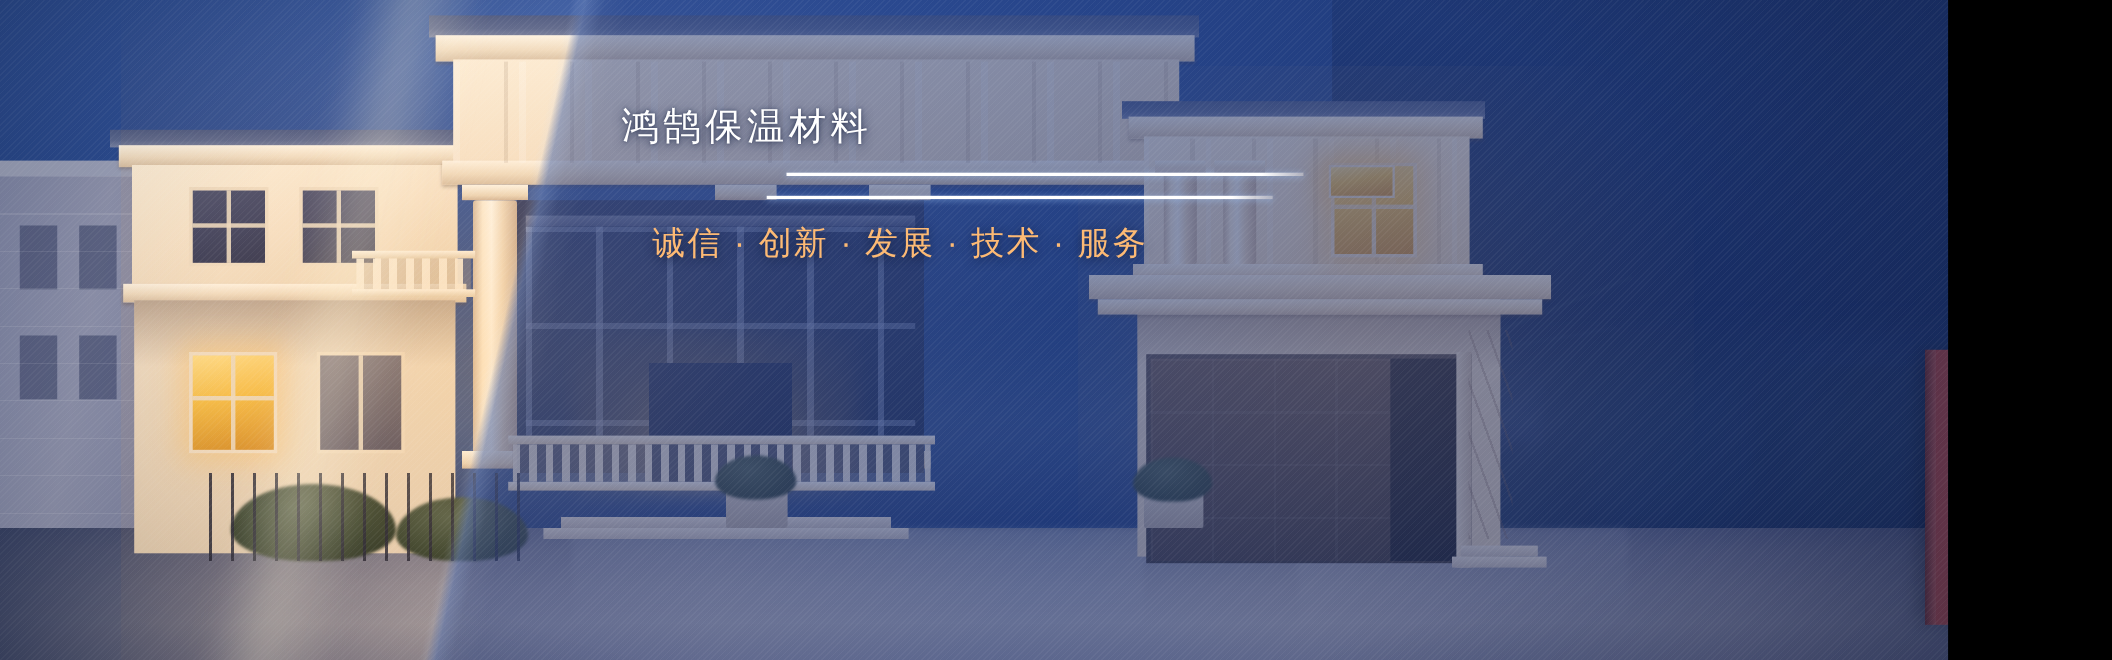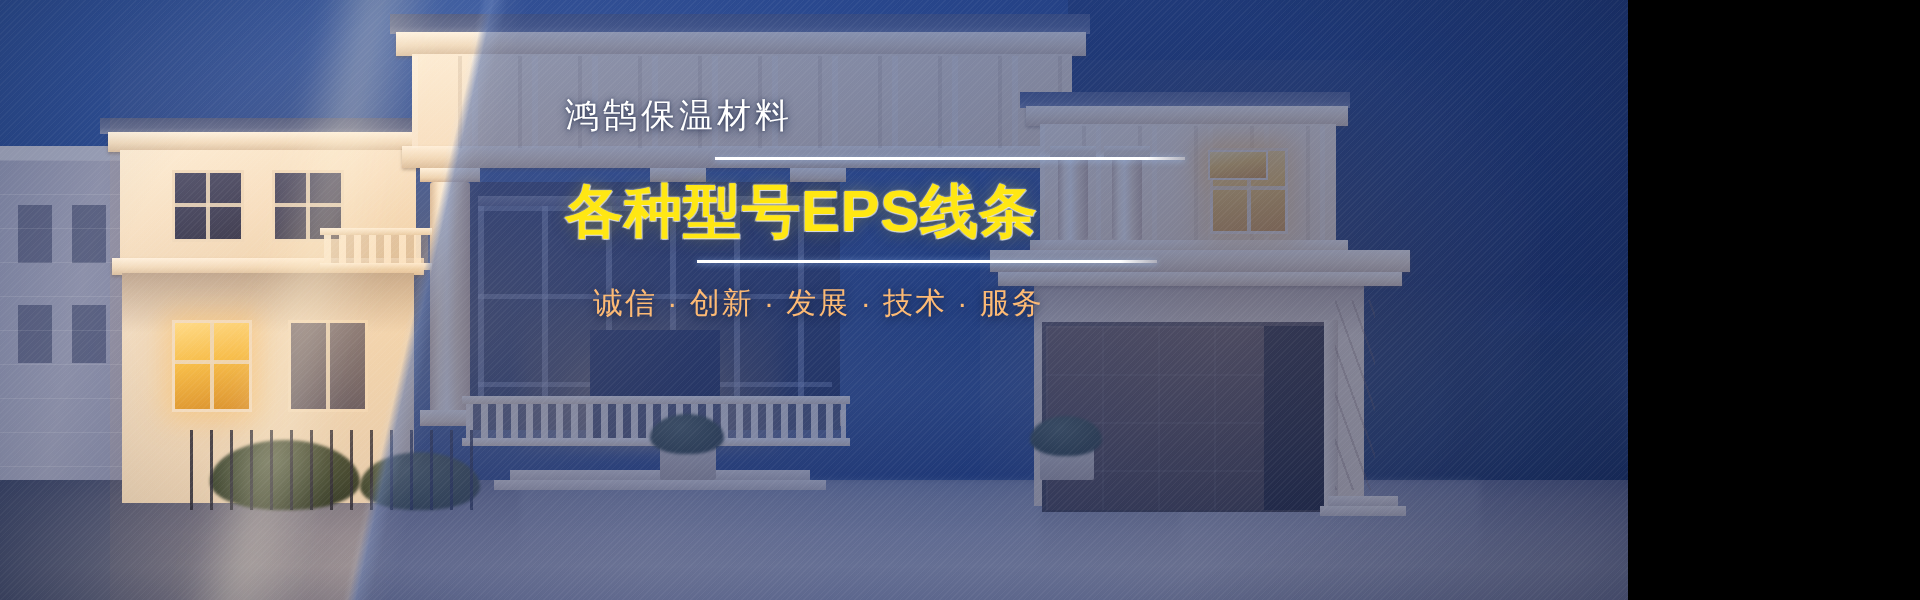--- a/index.html
+++ b/index.html
@@ -3,21 +3,21 @@
 <meta charset="utf-8">
 <title>Banner</title>
 <style>
   html, body {
     margin: 0;
     padding: 0;
     background: #000;
   }
   #banner {
     position: relative;
-    width: 1628px;
+    width: 1771px;
     height: 600px;
     overflow: hidden;
     font-family: "Liberation Sans", "DejaVu Sans", sans-serif;
     background: #1b3163;
   }
 
   
   .photo { position:absolute; inset:0; overflow:hidden; }
 
   
@@ -444,19 +444,18 @@
   <div class="diag-overlay"></div>
   <div class="diag-edge"></div>
   <div class="diag-streak"></div>
   <div class="hatch"></div>
   <div class="vignette"></div>
 
   <div class="copy">
     <div class="subtitle">鸿鹄保温材料</div>
     <div class="rule rule-top"></div>
     <div class="headline">
-      <div class="l1">各种型号EPS线条</div>
     </div>
     <div class="rule rule-bot" style="margin-top:16px;"></div>
     <div class="tagline">诚信 · 创新 · 发展 · 技术 · 服务</div>
   </div>
 
 </div>
 
 </body></html>

